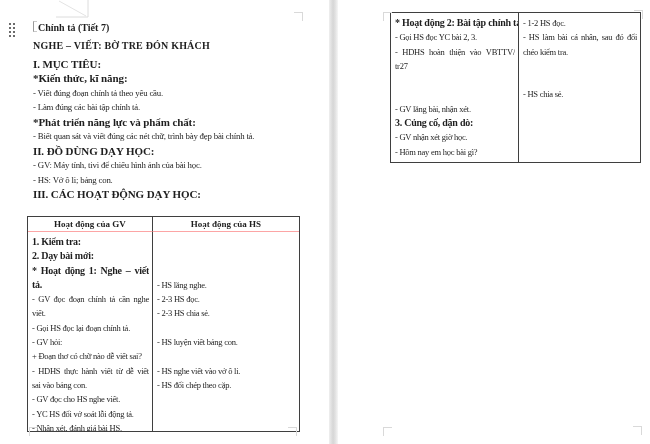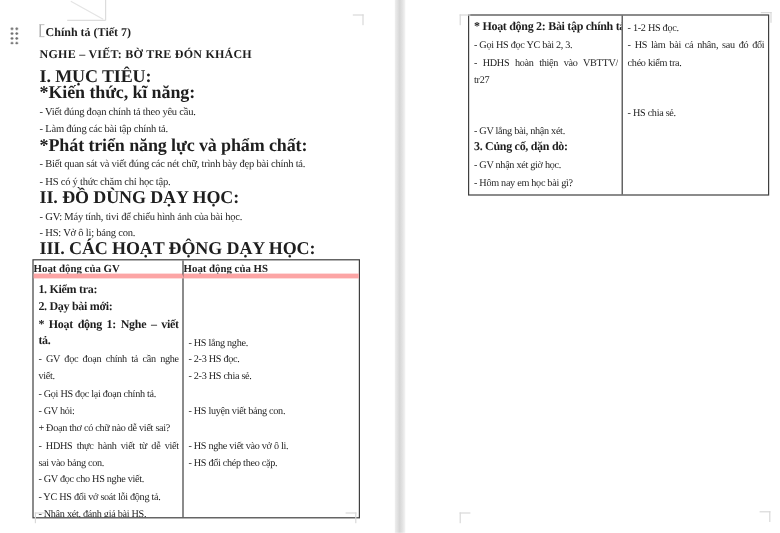--- a/index.html
+++ b/index.html
@@ -27,29 +27,29 @@
   .trow{position:absolute;left:33px;width:266px;text-align:left;font-weight:bold;white-space:nowrap;}
   #doc-title{top:20px;height:15px;line-height:15px;font-size:10px;}
   #doc-subtitle{top:39px;height:14px;line-height:14px;font-size:10px;letter-spacing:0.2px;}
   #cursor-mark{
     display:inline-block;width:3px;height:9px;margin-right:1px;vertical-align:-1px;
     border-left:1px solid #9a9a9a;border-top:1px solid #c9c9c9;border-bottom:1px solid #c9c9c9;
   }
   
   #body-lines{position:absolute;left:33px;top:57px;width:266px;}
   .ln{height:14.45px;line-height:14.45px;font-size:8.8px;letter-spacing:-0.2px;white-space:nowrap;}
-  .ln.b{font-weight:bold;font-size:15px;letter-spacing:-0.1px;}
+  .ln.b{font-weight:bold;font-size:11px;letter-spacing:-0.1px;}
   .ln.j{white-space:normal;text-align:justify;text-align-last:justify;overflow:hidden;}
   
   .doc-table{position:absolute;border:1px solid #3f3f3f;display:grid;background:#fff;}
   #tbl-left{left:27px;top:216px;width:271px;height:214px;grid-template-columns:125px 1fr;grid-template-rows:15px 1fr;}
   #tbl-right{left:52px;top:12px;width:249px;height:149px;grid-template-columns:128px 1fr;grid-template-rows:1fr;}
   .th{
-    font-weight:bold;text-align:left;font-size:9px;line-height:15px;
-    border-bottom:4px solid #fca5a5;white-space:nowrap;overflow:hidden;
+    font-weight:bold;text-align:center;font-size:9px;line-height:15px;
+    border-bottom:1px solid #fca5a5;white-space:nowrap;overflow:hidden;
   }
   .rb{border-right:1px solid #3f3f3f;}
   .cell{padding:3px 3px 0 4px;overflow:hidden;}
   .cell .ln{height:14.3px;line-height:14.3px;font-size:8.5px;letter-spacing:-0.25px;}
   .cell .ln.b{font-size:10px;}
   
   .mark{position:absolute;width:8px;height:8px;}
   .mark.tl{border-left:1px solid #d9d9d9;border-top:1px solid #d9d9d9;}
   .mark.tr{border-right:1px solid #d9d9d9;border-top:1px solid #d9d9d9;}
 </style>
@@ -71,21 +71,20 @@
   <div class="trow" id="doc-subtitle">NGHE – VIẾT: BỜ TRE ĐÓN KHÁCH</div>
 
   <div id="body-lines">
 
   <div class="ln b">I. MỤC TIÊU:</div>
       <div class="ln b">*Kiến thức, kĩ năng:</div>
       <div class="ln">- Viết đúng đoạn chính tả theo yêu cầu.</div>
       <div class="ln">- Làm đúng các bài tập chính tả.</div>
       <div class="ln b">*Phát triển năng lực và phẩm chất:</div>
       <div class="ln">- Biết quan sát và viết đúng các nét chữ, trình bày đẹp bài chính tả.</div>
-      <div class="ln">- HS có ý thức chăm chỉ học tập.</div>
       <div class="ln b">II. ĐỒ DÙNG DẠY HỌC:</div>
       <div class="ln">- GV: Máy tính, tivi để chiếu hình ảnh của bài học.</div>
       <div class="ln">- HS: Vở ô li; bảng con.</div>
       <div class="ln b">III. CÁC HOẠT ĐỘNG DẠY HỌC:</div>
     </div>
 
   <div class="doc-table" id="tbl-left">
     <div class="th rb">Hoạt động của GV</div>
     <div class="th">Hoạt động của HS</div>
     <div class="cell rb">

